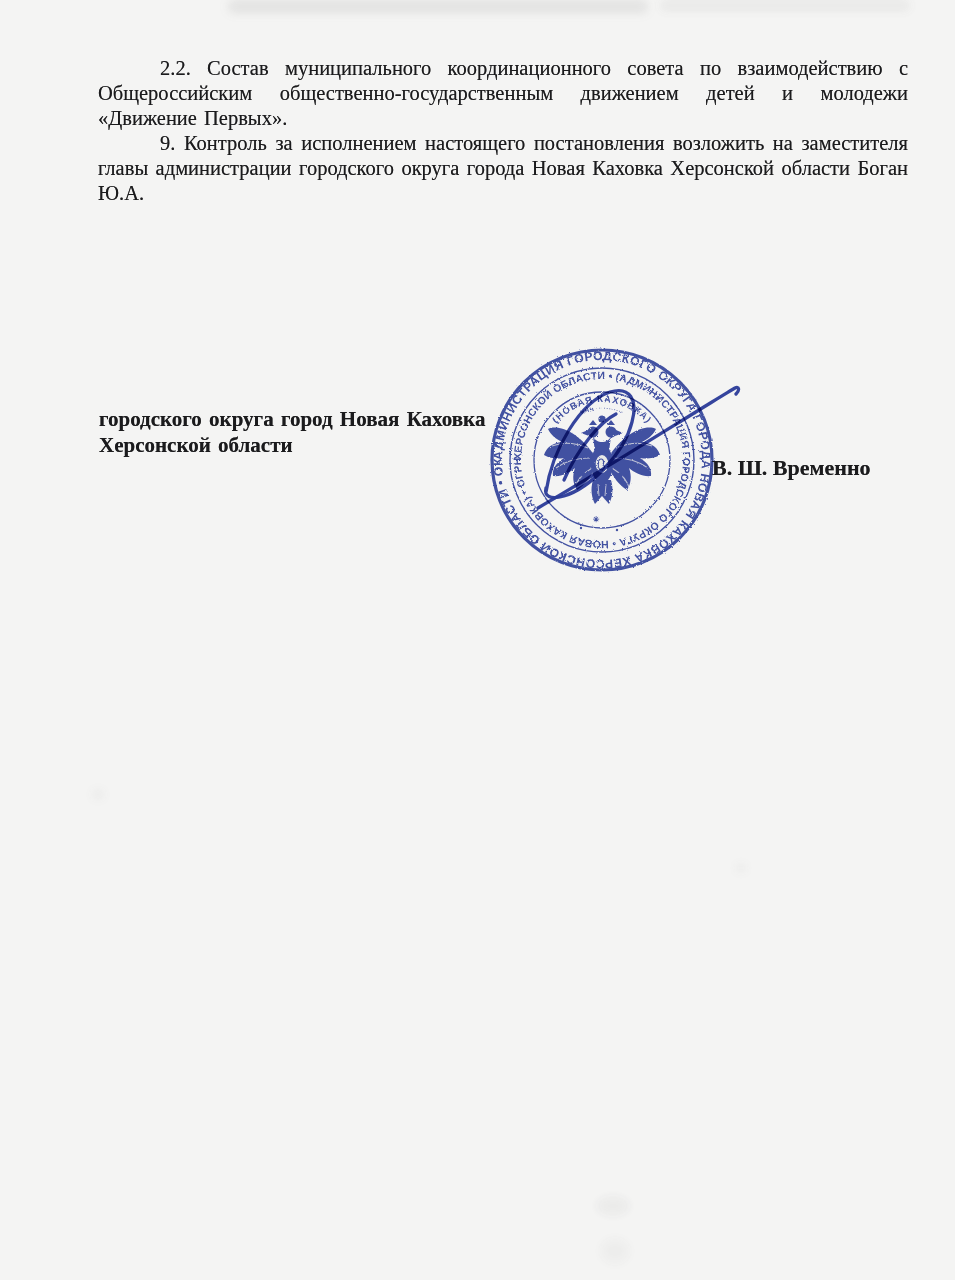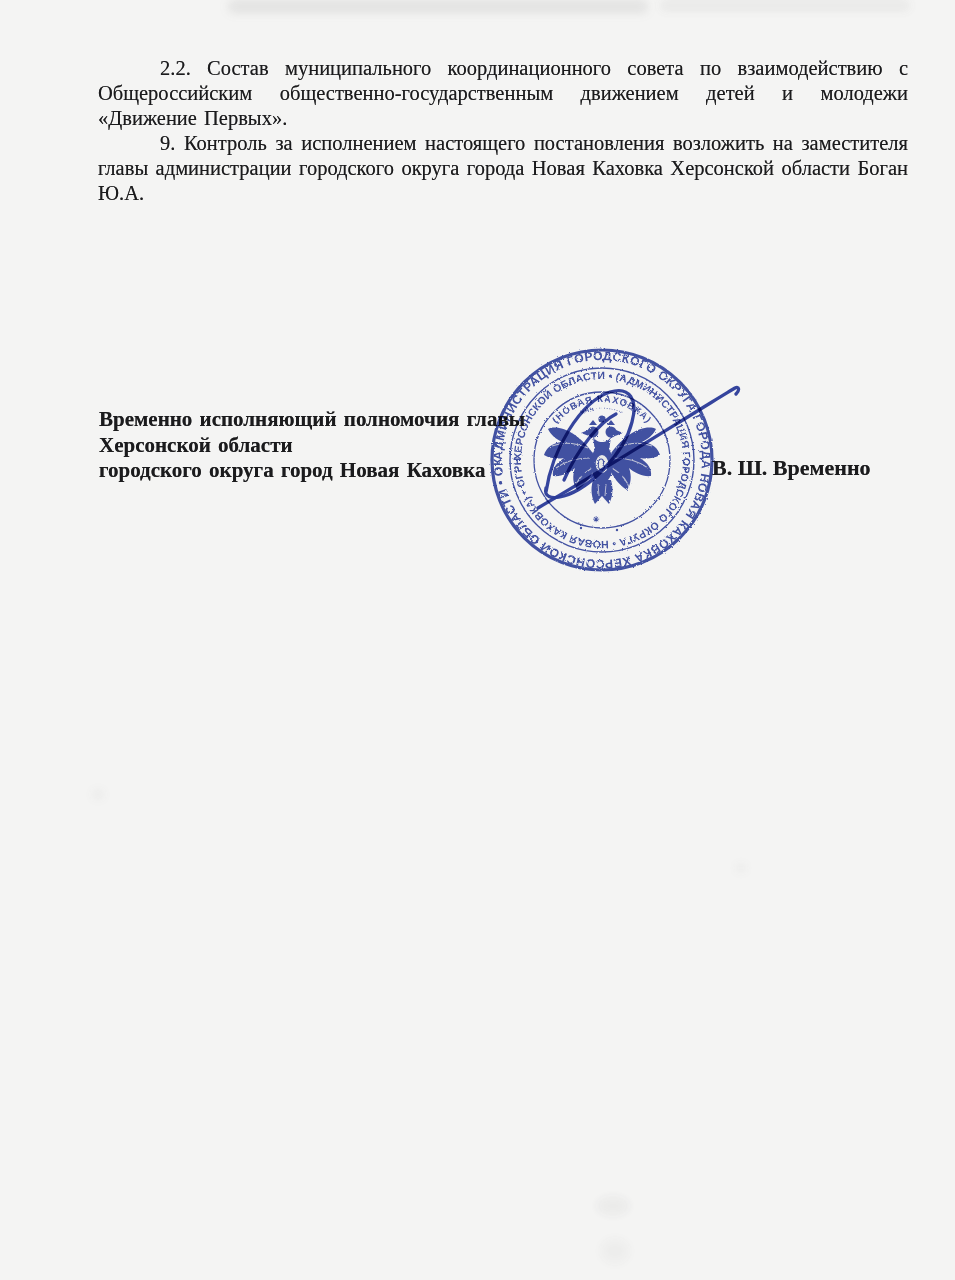--- a/index.html
+++ b/index.html
@@ -73,23 +73,22 @@
   <div class="smudge s2"></div>
   <div class="smudge s3"></div>
   <div class="smudge s4"></div>
 
   <div class="doc-text">
     <p>2.2. Состав муниципального координационного совета по взаимодействию с Общероссийским общественно-государственным движением детей и молодежи «Движение Первых».</p>
     <p>9. Контроль за исполнением настоящего постановления возложить на заместителя главы администрации городского округа города Новая Каховка Херсонской области Боган Ю.А.</p>
   </div>
 
   <div class="sig-title">
-    <div>Временно исполняющий полномочия главы</div>
+    <div>городского округа город Новая Каховка</div>
     <div>Херсонской области</div>
-    <div>городского округа город Новая Каховка</div>
   </div>
 
   <div class="sig-name">В. Ш. Временно</div>
 
   <svg class="stamp" viewBox="0 0 236 236" xmlns="http://www.w3.org/2000/svg">
     <defs>
       <path id="r1" d="M 18,118 A 100,100 0 1 1 218,118 A 100,100 0 1 1 18,118"></path>
       <path id="r2" d="M 37,118 A 81,81 0 1 1 199,118 A 81,81 0 1 1 37,118"></path>
       <path id="r3" d="M 60,118 A 58,58 0 1 1 176,118 A 58,58 0 1 1 60,118"></path>
       <path id="r4" d="M 68,118 A 50,50 0 1 1 168,118 A 50,50 0 1 1 68,118"></path>

